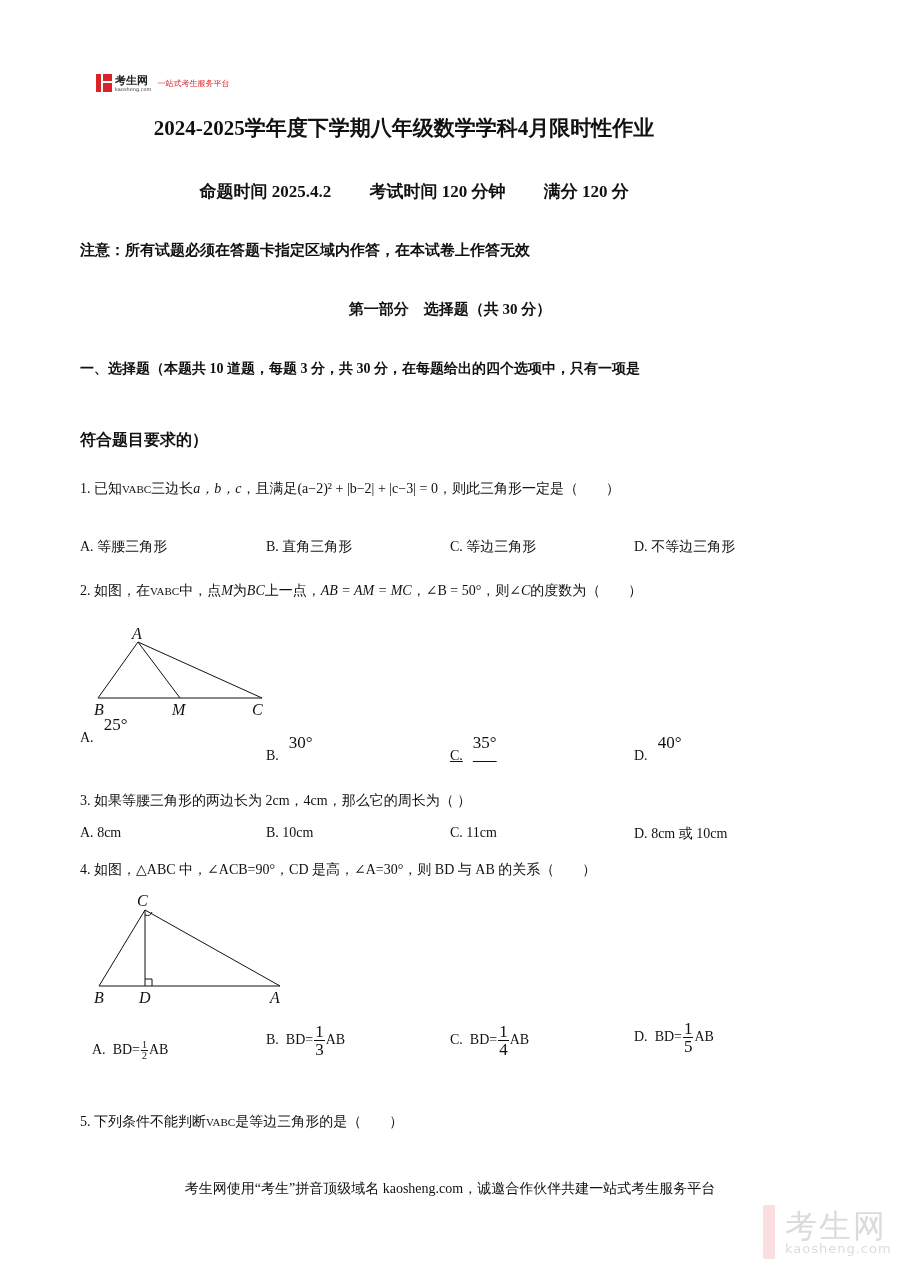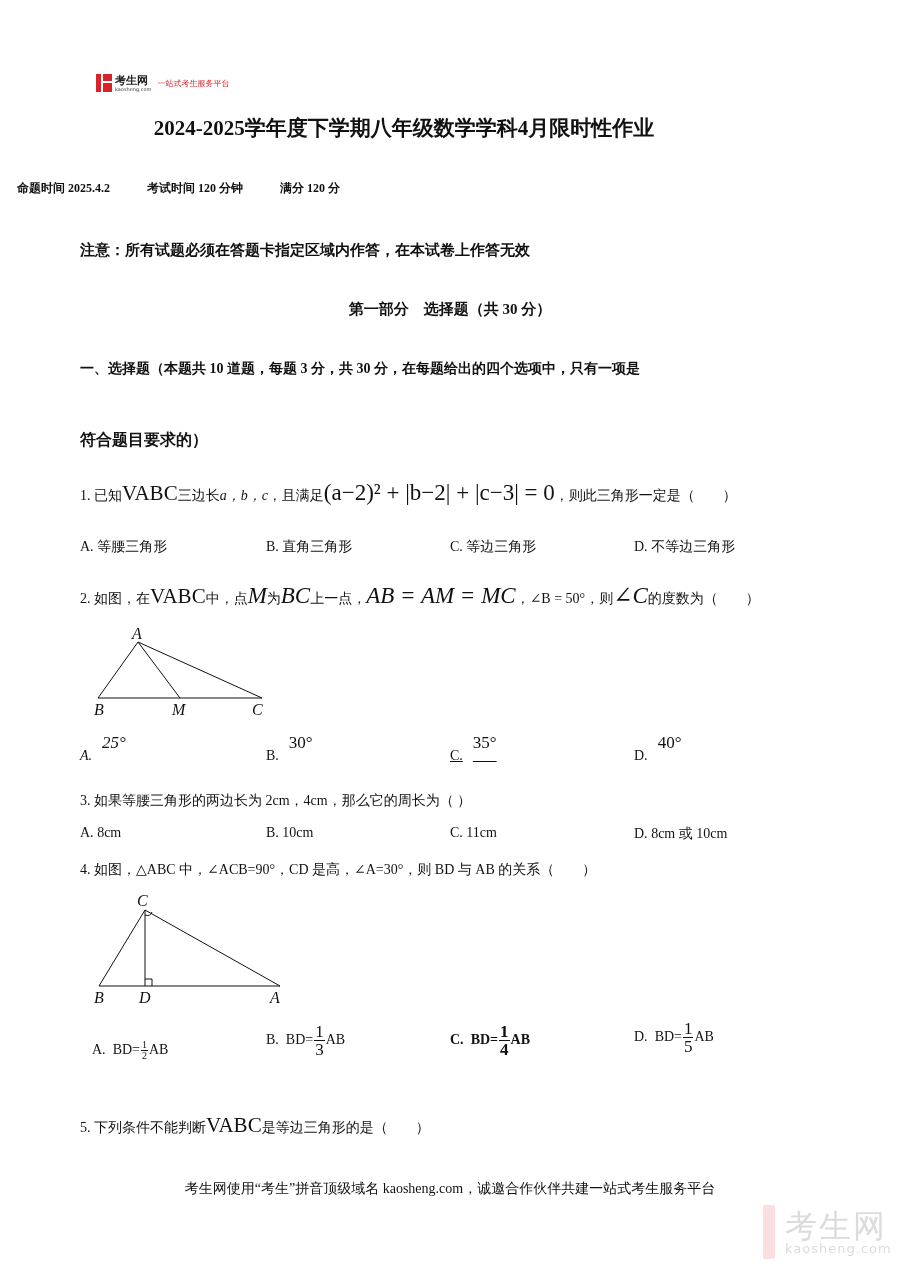--- a/index.html
+++ b/index.html
@@ -10,30 +10,30 @@
   .logo-mark { width: 16px; height: 18px; position: relative; margin-right: 3px; }
   .logo-mark .bar1 { position: absolute; left: 0; top: 0; width: 5px; height: 18px; background: #d8232a; }
   .logo-mark .bar2 { position: absolute; left: 7px; top: 0; width: 9px; height: 7px; background: #d8232a; }
   .logo-mark .bar3 { position: absolute; left: 7px; top: 9px; width: 9px; height: 9px; background: #d8232a; }
   .logo-text { display: flex; flex-direction: column; line-height: 1; }
   .logo-name { font-family: "DejaVu Sans", sans-serif; font-size: 11px; font-weight: bold; color: #222; }
   .logo-domain { font-family: "DejaVu Sans", sans-serif; font-size: 5px; color: #444; margin-top: 1px; }
   .logo-slogan { font-family: "DejaVu Sans", sans-serif; font-size: 8px; color: #d8232a; margin-left: 6px; }
 
   .title { left: 0; width: 808px; top: 114px; text-align: center; font-size: 21px; font-weight: bold; }
-  .meta { top: 180px; left: 0; width: 828px; font-size: 12px; font-weight: bold; }
+  .meta { top: 180px; left: 0; width: 828px; text-align: center; font-size: 17px; font-weight: bold; }
   .meta span { margin: 0 17px; }
   .notice { left: 80px; top: 241px; font-size: 15px; font-weight: bold; }
   .part { left: 0; width: 900px; top: 300px; text-align: center; font-size: 15px; font-weight: bold; }
   .section1 { left: 80px; top: 360px; font-size: 14px; font-weight: bold; }
   .section2 { left: 80px; top: 430px; font-size: 16px; font-weight: bold; }
 
   .q { left: 80px; font-size: 14px; white-space: nowrap; }
-  .math { font-style: italic; font-size: 23px; }
-  .math-up { font-size: 21px; }
+  .math { font-style: italic; font-size: 14px; }
+  .math-up { font-size: 11px; }
   .opt { font-size: 14px; white-space: nowrap; }
   .frac { display: inline-flex; flex-direction: column; align-items: center; vertical-align: middle; line-height: 1; margin: 0 1px; }
   .frac .num { font-size: 10px; border-bottom: 1px solid #111; padding: 0 1px; }
   .frac .den { font-size: 10px; }
   .frac.big .num { font-size: 17px; }
   .frac.big .den { font-size: 17px; }
   .deg { font-size: 17px; position: relative; top: -12px; margin-left: 10px; }
 
   .footer { left: 0; width: 900px; top: 1180px; text-align: center; font-size: 14px; }
   .watermark { left: 763px; top: 1205px; display: flex; align-items: center; opacity: 0.35; }
@@ -91,21 +91,21 @@
   <line x1="48" y1="17" x2="8" y2="73" stroke="#111" stroke-width="1"></line>
   <line x1="48" y1="17" x2="90" y2="73" stroke="#111" stroke-width="1"></line>
   <line x1="48" y1="17" x2="172" y2="73" stroke="#111" stroke-width="1"></line>
   <line x1="8" y1="73" x2="172" y2="73" stroke="#111" stroke-width="1"></line>
   <text x="42" y="14">A</text>
   <text x="4" y="90">B</text>
   <text x="82" y="90">M</text>
   <text x="162" y="90">C</text>
 </svg>
 
-<div class="abs opt" style="left:80px;top:745px;font-style:italic;"><span>A.</span><span class="deg">25°</span></div>
+<div class="abs opt" style="left:80px;top:727px;"><span>A.</span><span class="deg">25°</span></div>
 <div class="abs opt" style="left:266px;top:745px;"><span>B.</span><span class="deg">30°</span></div>
 <div class="abs opt" style="left:450px;top:745px;text-decoration:underline;"><span>C.</span><span class="deg">35°</span></div>
 <div class="abs opt" style="left:634px;top:745px;"><span>D.</span><span class="deg">40°</span></div>
 
 <div class="abs q" style="top:792px;">
   <span>3.</span>
   <span>如果等腰三角形的两边长为 2cm，4cm，那么它的周长为（ ）</span>
 </div>
 <div class="abs opt" style="left:80px;top:825px;"><span>A.</span> <span>8cm</span></div>
 <div class="abs opt" style="left:266px;top:825px;"><span>B.</span> <span>10cm</span></div>
@@ -135,21 +135,21 @@
       <span class="num">1</span>
       <span class="den">2</span>
     </span><span>AB</span>
 </div>
 <div class="abs opt" style="left:266px;top:1023px;">
   <span>B.</span>&nbsp; <span>BD=</span><span class="frac big">
       <span class="num">1</span>
       <span class="den">3</span>
     </span><span>AB</span>
 </div>
-<div class="abs opt" style="left:450px;top:1023px;font-weight:bold;">
+<div class="abs opt" style="left:450px;top:1023px;">
   <span>C.</span>&nbsp; <span>BD=</span><span class="frac big">
       <span class="num">1</span>
       <span class="den">4</span>
     </span><span>AB</span>
 </div>
 <div class="abs opt" style="left:634px;top:1020px;">
   <span>D.</span>&nbsp; <span>BD=</span><span class="frac big">
       <span class="num">1</span>
       <span class="den">5</span>
     </span><span>AB</span>

